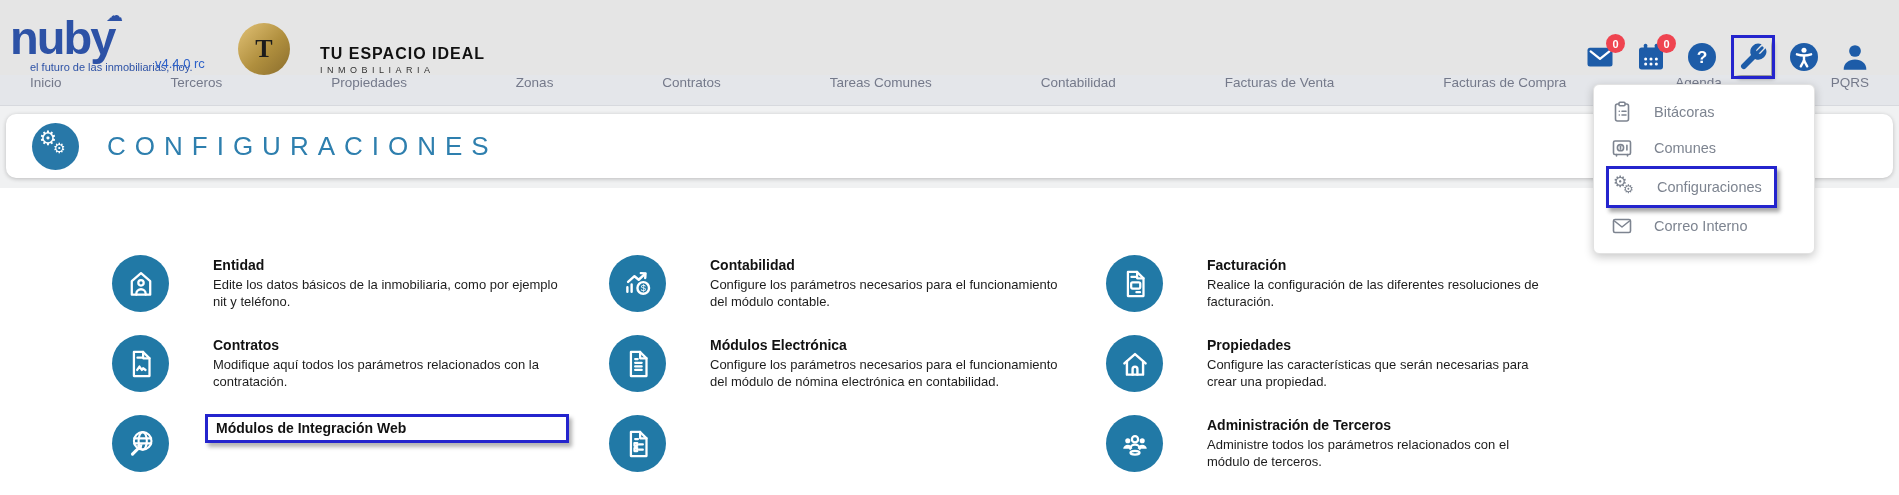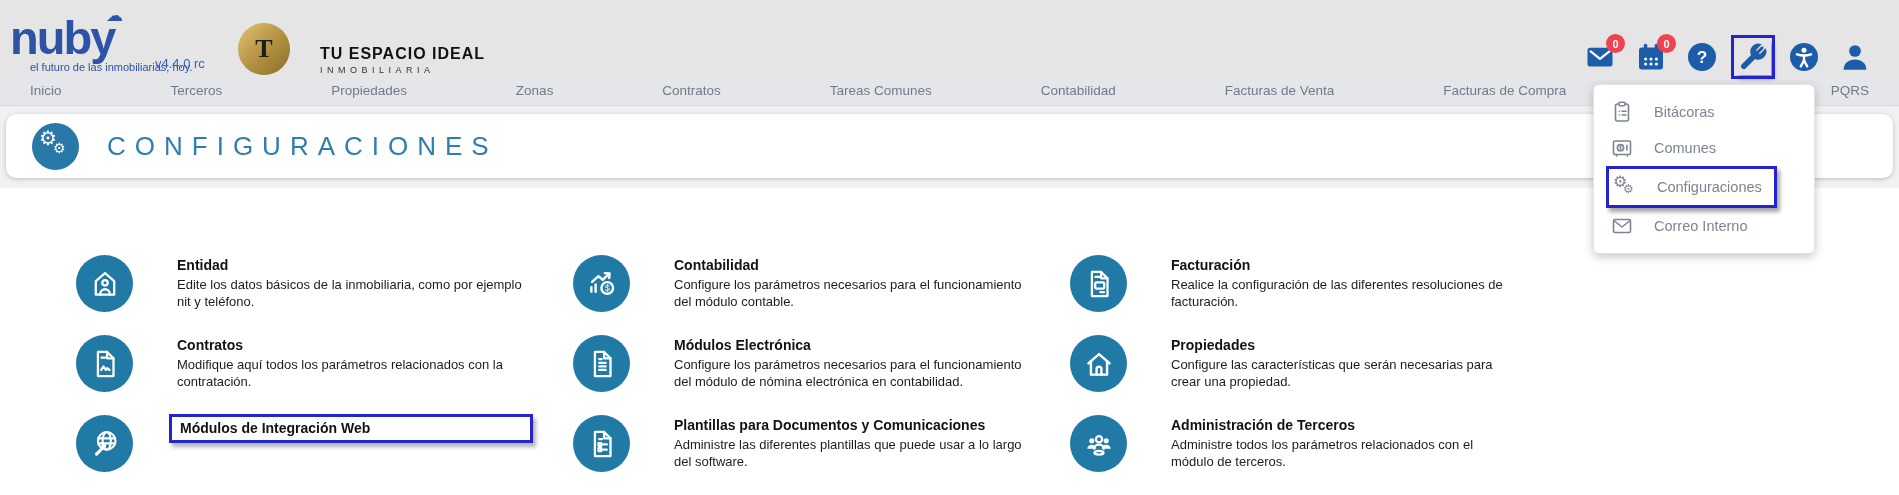--- a/index.html
+++ b/index.html
@@ -19,33 +19,33 @@
   .agency-name { font-size:16px; font-weight:700; color:#111; letter-spacing:1px; }
   .agency-sub { font-size:9px; letter-spacing:4.5px; color:#333; margin-top:2px; }
 
   .header-icons { margin-left:auto; display:flex; align-items:center; gap:15px; padding-right:8px; }
   .icon-btn { position:relative; width:36px; height:36px; display:flex; align-items:center; justify-content:center; cursor:pointer; }
   .icon-btn svg { display:block; }
   .badge { position:absolute; top:-5px; right:-7px; min-width:19px; height:19px; border-radius:50%; background:#ef4450; color:#fff; font-size:11px; font-weight:700; display:flex; align-items:center; justify-content:center; }
   .icon-btn.highlighted { outline:3px solid #2424cd; outline-offset:1px; box-shadow:3px 4px 4px rgba(0,0,0,.35); }
 
   
-  .nav-bar { height:31px; background:#e4e6ea; display:flex; align-items:center; justify-content:space-between; padding:0 30px; border-bottom:1px solid #d7d9de; }
+  .nav-bar { height:31px; background:#e4e6ea; display:flex; align-items:flex-start; justify-content:space-between; padding:0 30px; border-bottom:1px solid #d7d9de; }
   .nav-item { font-size:13.5px; color:#74798a; cursor:pointer; white-space:nowrap; }
 
   
   .page-section { background:#f0f1f2; padding:8px 6px 10px; }
   .title-card { background:#fff; border-radius:10px; height:64px; display:flex; align-items:center; padding:0 26px; box-shadow:0 1px 4px rgba(0,0,0,.22); }
   .title-circle { position:relative; width:47px; height:47px; border-radius:50%; background:#2878a8; flex:0 0 auto; }
   .gear-a { position:absolute; top:3px; left:7px; font-size:20px; color:#fff; }
   .gear-b { position:absolute; top:17px; left:21px; font-size:14px; color:#fff; }
   .page-title { margin-left:28px; font-size:26px; font-weight:400; letter-spacing:9px; color:#2e7fae; }
 
   
-  .content { background:#fff; padding:66px 0 0 76px; display:grid; grid-template-columns:497px 497px 497px; grid-auto-rows:80px;border-radius:31px; }
+  .content { background:#fff; padding:66px 0 0 112px; display:grid; grid-template-columns:497px 497px 497px; grid-auto-rows:80px;border-radius:31px; }
   .card { display:flex; align-items:flex-start; gap:44px; cursor:pointer; }
   .card-circle { width:57px; height:57px; border-radius:50%; background:#2179a6; display:flex; align-items:center; justify-content:center; flex:0 0 auto; margin-top:1px; }
   .card-text { width:364px; padding:3px 8px; margin-left:-8px; }
   .card-text.highlighted { border:3px solid #2424cd; box-shadow:3px 4px 4px rgba(0,0,0,.3); }
   .card-title { font-size:14px; font-weight:700; color:#121212; line-height:17px; }
   .card-desc { font-size:13px; color:#1d1d1d; line-height:16.5px; margin-top:3px; max-width:352px; }
 
   
   .dropdown { position:absolute; left:1593px; top:84px; width:222px; background:#fff; border:1px solid #e2e2e2; border-radius:6px; box-shadow:0 3px 10px rgba(0,0,0,.22); padding:9px 0; z-index:50; }
   .dd-item { display:flex; align-items:center; gap:20px; padding:6px 16px; font-size:14.5px; color:#7d8490; cursor:pointer; }
@@ -269,24 +269,20 @@
       <svg width="34" height="34" viewBox="0 0 24 24" fill="none" stroke="#fff" stroke-width="1.6" stroke-linecap="round" stroke-linejoin="round">
           <path d="M7 3.5h6.5L18 8v12.5H7z"></path>
           <path d="M13.5 3.5V8H18"></path>
           <path d="M10 8.5h2"></path>
           <rect x="9.5" y="11.3" width="2" height="2"></rect>
           <path d="M12.8 12.3h2.6"></path>
           <rect x="9.5" y="15" width="2" height="2"></rect>
           <path d="M12.8 16h2.6"></path>
         </svg>
     </div>
-    <div class="card-text">
-      <div class="card-title">Plantillas para Documentos y Comunicaciones</div>
-      <div class="card-desc">Administre las diferentes plantillas que puede usar a lo largo del software.</div>
-    </div>
   </div>
 
   <div class="card">
     <div class="card-circle">
       <svg width="34" height="34" viewBox="0 0 24 24" fill="none" stroke="#fff" stroke-width="1.6" stroke-linecap="round" stroke-linejoin="round">
           <circle cx="6.9" cy="9.7" r="1.8" fill="#fff" stroke="none"></circle>
           <path d="M3.7 15.3a3.2 2.7 0 0 1 6.4 0z" fill="#fff" stroke="none"></path>
           <circle cx="17.1" cy="9.7" r="1.8" fill="#fff" stroke="none"></circle>
           <path d="M13.9 15.3a3.2 2.7 0 0 1 6.4 0z" fill="#fff" stroke="none"></path>
           <circle cx="12" cy="8.7" r="2.2"></circle>

